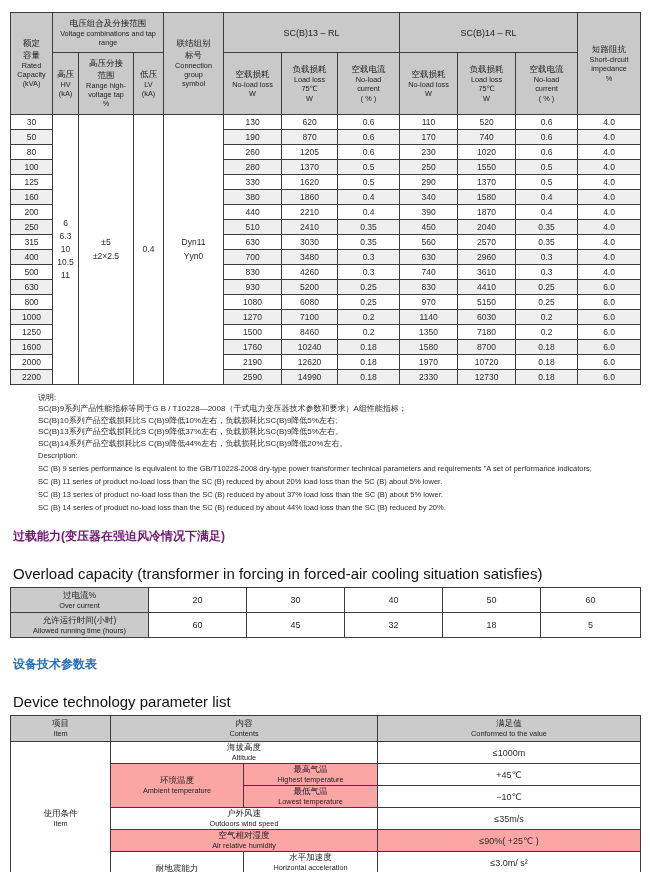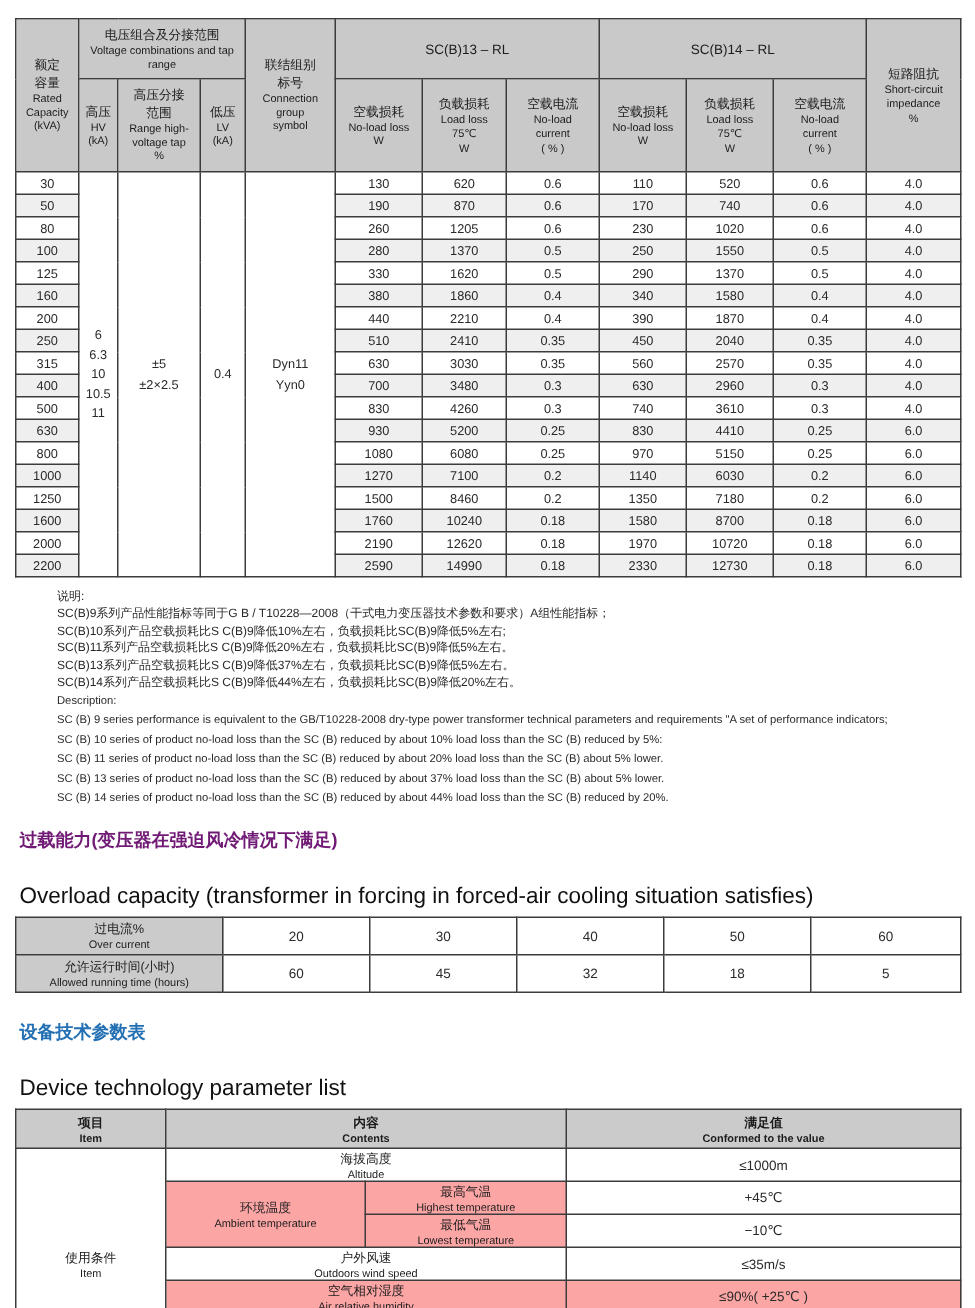--- a/index.html
+++ b/index.html
@@ -38,21 +38,21 @@
 
   
   .ovl { width:630px; table-layout:fixed; border:1.5px solid #2e2e2e; }
   .ovl th, .ovl td { border:1px solid #3c3c3c; vertical-align:middle; }
   .ovl th { background:#cbcbcb; font-weight:normal; height:25px; text-align:center; }
   .ovl td { text-align:center; font-size:9px; height:25px; color:#2a2a2a; }
 
   
   .dev { width:630px; table-layout:fixed; border:1.5px solid #2e2e2e; margin-top:2px; }
   .dev th, .dev td { border:1px solid #3c3c3c; text-align:center; vertical-align:middle; padding:0; }
-  .dev th { background:#cbcbcb; font-weight:bold; height:26px;margin-top:48px; }
+  .dev th { background:#cbcbcb; font-weight:normal; height:26px;margin-top:48px; }
   .dev td { height:22px; }
   .dev .val { font-size:9px; color:#2a2a2a; }
   .shade { background:#fca5a5; }
 </style>
 </head>
 <body>
 
 <div class="page">
 
   <table class="spec">
@@ -345,26 +345,24 @@
           <td>0.18</td>
           <td>6.0</td>
         </tr>
       </tbody>
   </table>
 
   <div class="notes">
     <div class="note-zh">说明:</div>
     <div class="note-zh">SC(B)9系列产品性能指标等同于G B / T10228—2008（干式电力变压器技术参数和要求）A组性能指标；</div>
     <div class="note-zh">SC(B)10系列产品空载损耗比S C(B)9降低10%左右，负载损耗比SC(B)9降低5%左右;</div>
-    <div class="note-zh">SC(B)11系列产品空载损耗比S C(B)9降低20%左右，负载损耗比SC(B)9降低5%左右。</div>
     <div class="note-zh">SC(B)13系列产品空载损耗比S C(B)9降低37%左右，负载损耗比SC(B)9降低5%左右。</div>
     <div class="note-zh">SC(B)14系列产品空载损耗比S C(B)9降低44%左右，负载损耗比SC(B)9降低20%左右。</div>
     <div class="note-en">Description:</div>
     <div class="note-en">SC (B) 9 series performance is equivalent to the GB/T10228-2008 dry-type power transformer technical parameters and requirements "A set of performance indicators;</div>
-    <div class="note-en">SC (B) 10 series of product no-load loss than the SC (B) reduced by about 10% load loss than the SC (B) reduced by 5%:</div>
     <div class="note-en">SC (B) 11 series of product no-load loss than the SC (B) reduced by about 20% load loss than the SC (B) about 5% lower.</div>
     <div class="note-en">SC (B) 13 series of product no-load loss than the SC (B) reduced by about 37% load loss than the SC (B) about 5% lower.</div>
     <div class="note-en">SC (B) 14 series of product no-load loss than the SC (B) reduced by about 44% load loss than the SC (B) reduced by 20%.</div>
   </div>
 
   <div class="sec-title" style="color:#701a75">过载能力(变压器在强迫风冷情况下满足)</div>
   <div class="sec-sub">Overload capacity (transformer in forcing in forced-air cooling situation satisfies)</div>
   <table class="ovl">
     <colgroup>
       <col style="width:138px">

